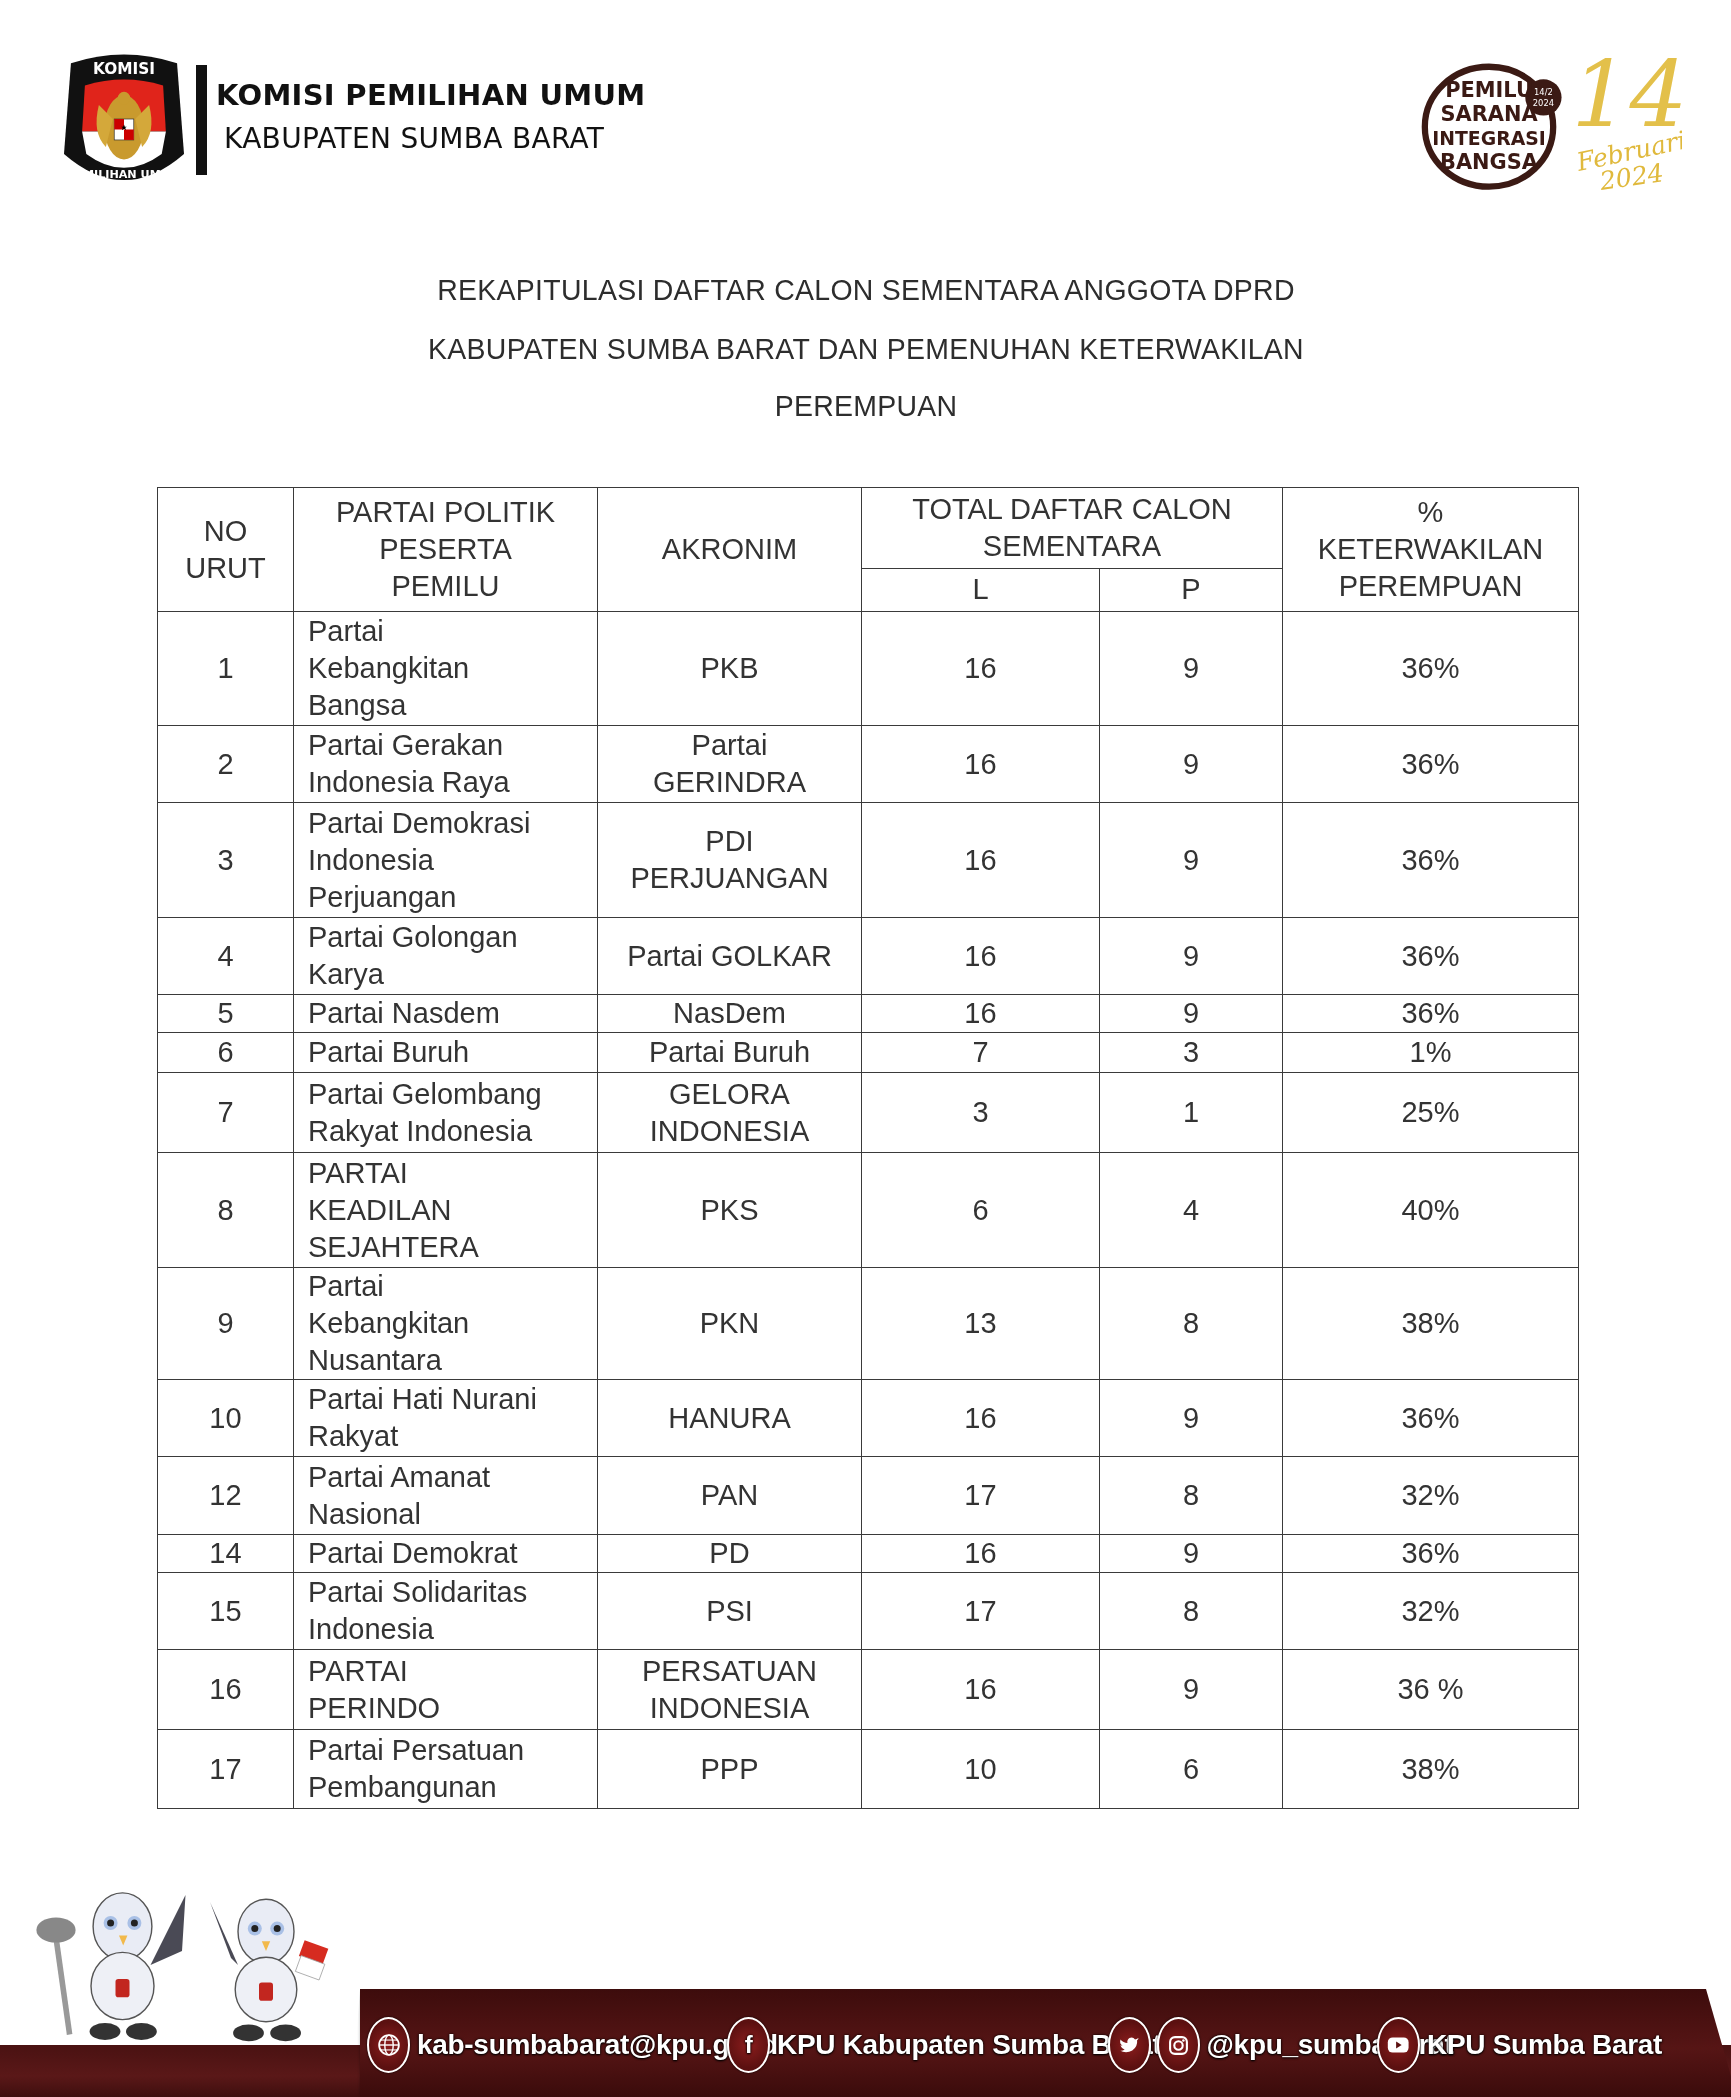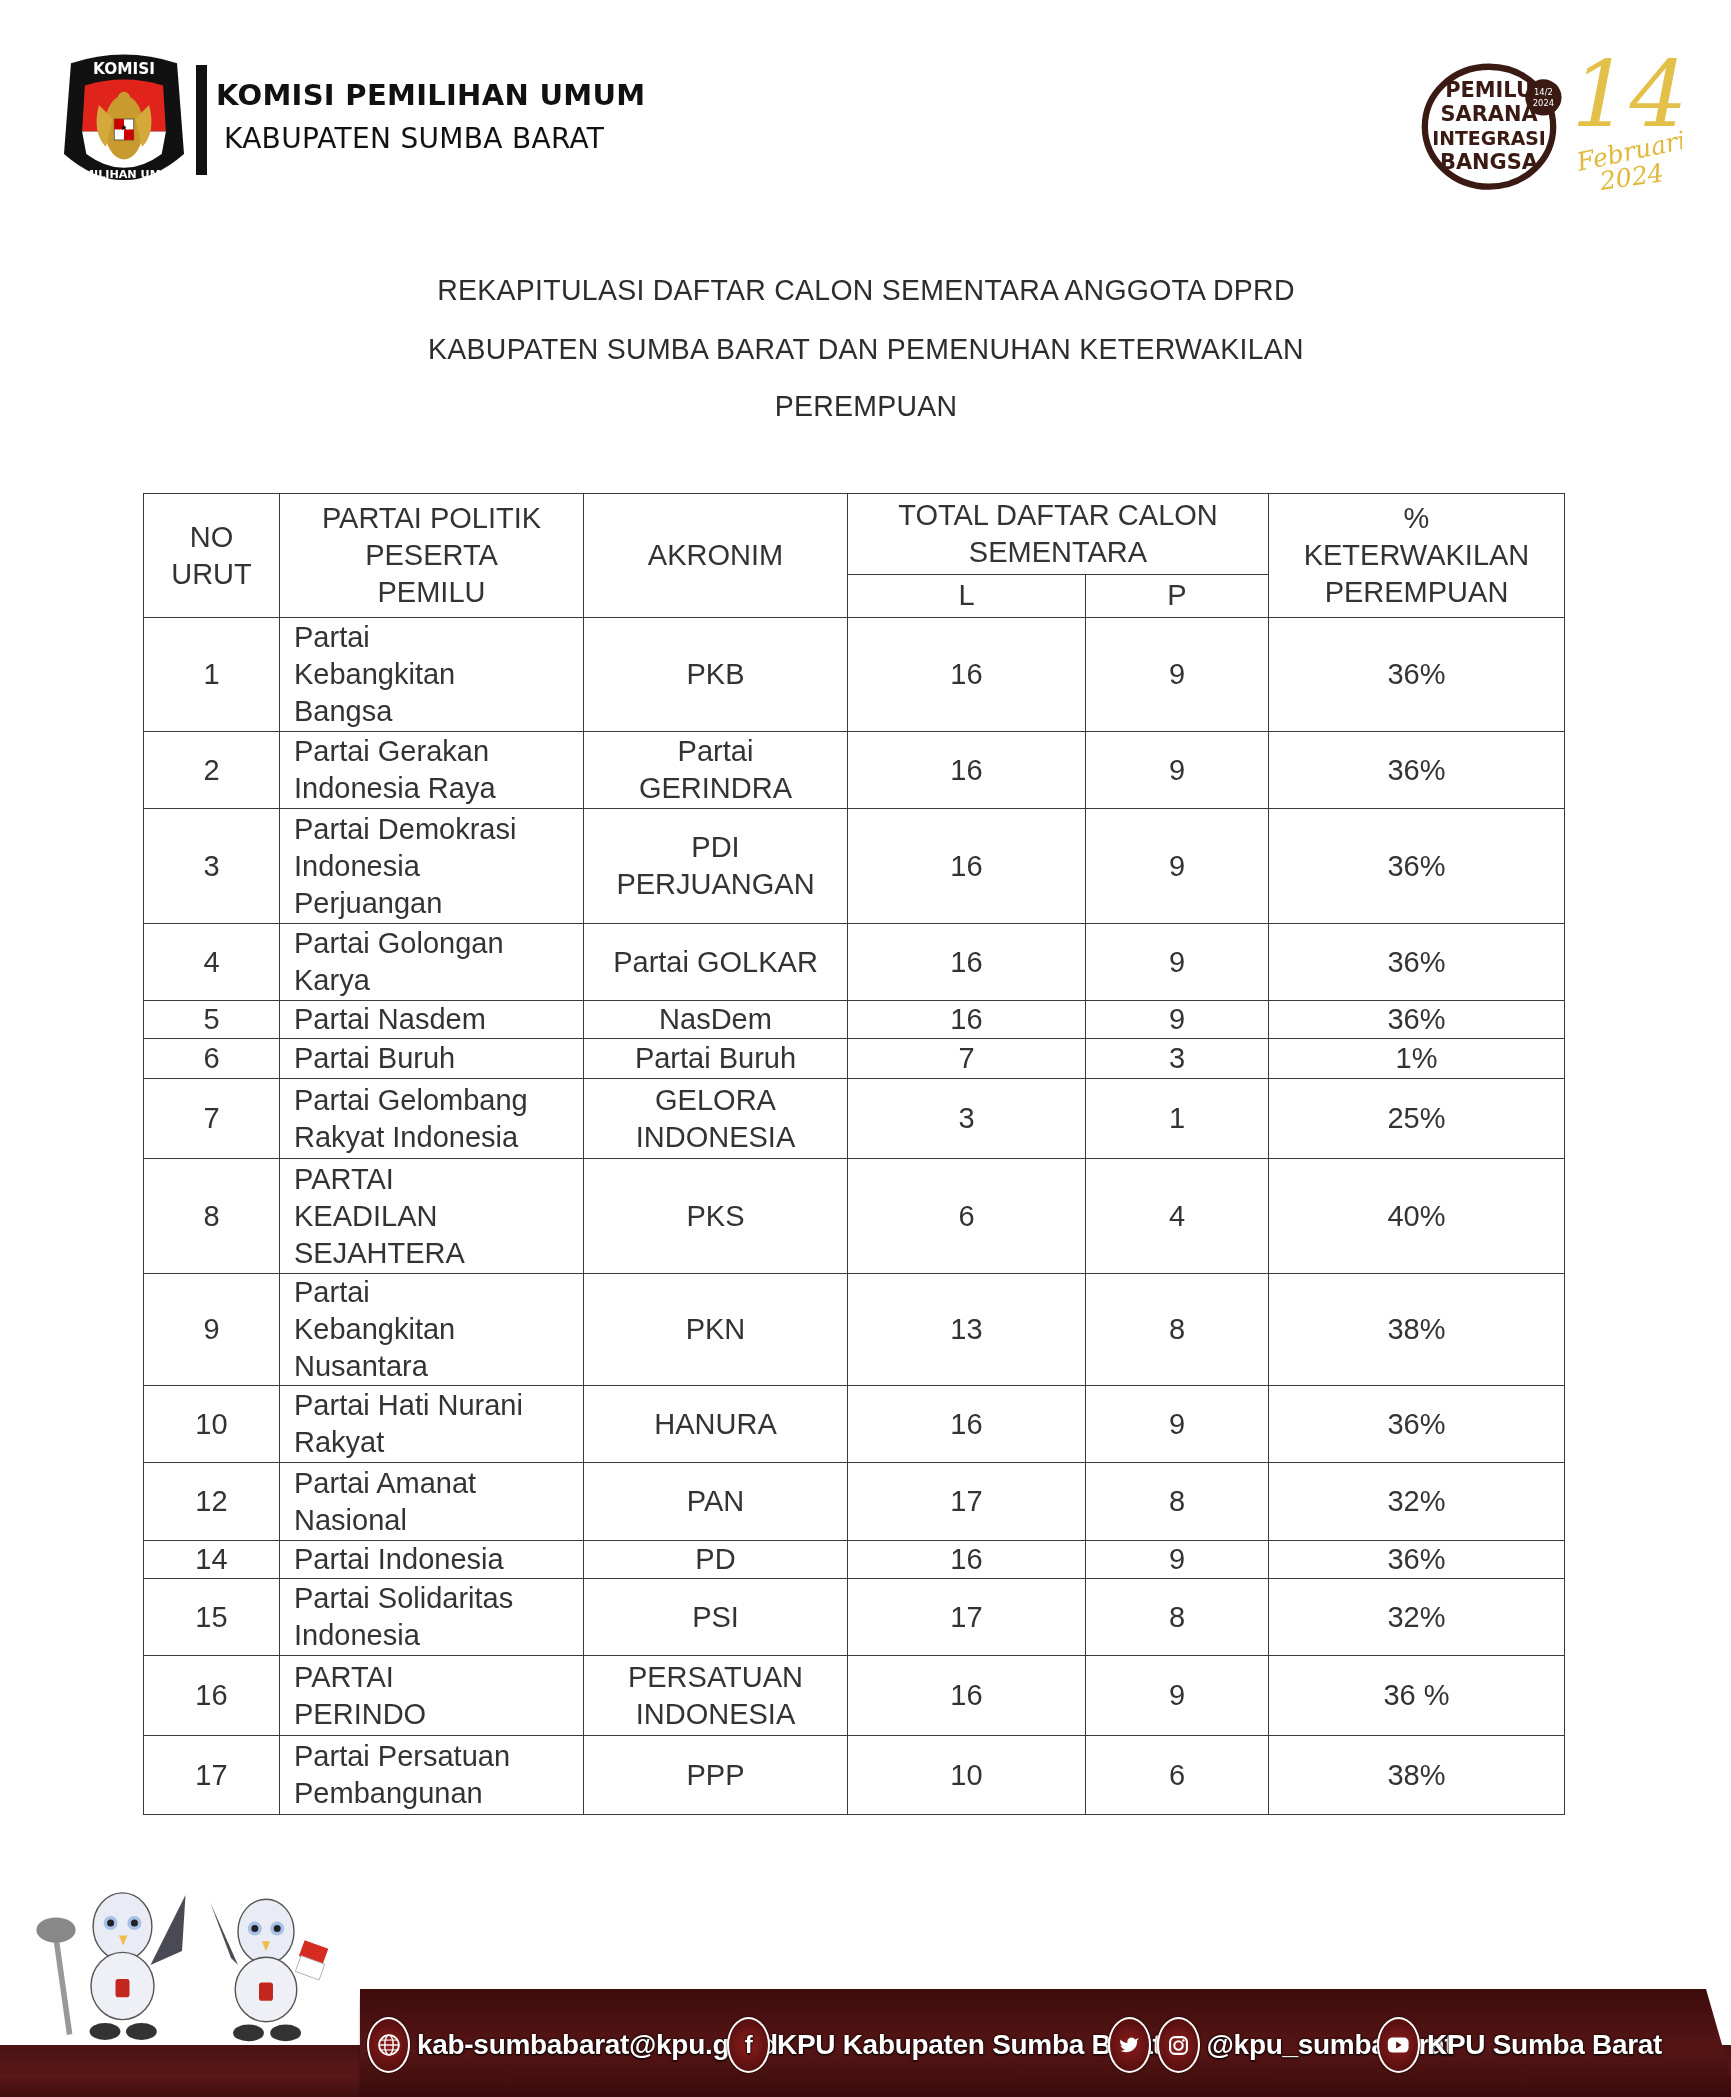--- a/index.html
+++ b/index.html
@@ -14,21 +14,21 @@
   .tagline-badge { position: absolute; left: 1419px; top: 50px; width: 147px; height: 143px; }
   .date-mark { position: absolute; left: 1577px; top: 42px; width: 105px; height: 154px; }
 
   
   .doc-title { position: absolute; left: 0; width: 1732px; text-align: center; font-family: "Liberation Sans", sans-serif; font-size: 29px; color: #2d2d2d; letter-spacing: 0.3px; transform: scaleX(0.98); }
   .t1 { top: 274px; }
   .t2 { top: 333px; }
   .t3 { top: 390px; }
 
   
-  .recap-table { position: absolute; left: 143px; top: 487px; width: 1421px; border-collapse: collapse; table-layout: fixed; margin-top: 6px; }
+  .recap-table { position: absolute; left: 157px; top: 487px; width: 1421px; border-collapse: collapse; table-layout: fixed; }
   .recap-table td, .recap-table th { border: 1.7px solid #3a3a3a; color: #333; font-family: "Liberation Sans", sans-serif; font-weight: normal; font-size: 29px; line-height: 37px; padding: 0 12.6px; vertical-align: middle; }
   .recap-table th { text-align: center; padding: 2.8px 2.8px; }
   .recap-table td.c { text-align: center; }
   .recap-table td.l { text-align: left; padding-left: 14px; }
   .col-no { width: 136px; }
   .col-party { width: 304px; }
   .col-acr { width: 264px; }
   .col-l { width: 238px; }
   .col-p { width: 183px; }
   .col-pct { width: 296px; }
@@ -267,21 +267,21 @@
         <td class="c">
           <div>PAN</div>
         </td>
         <td class="c">17</td>
         <td class="c">8</td>
         <td class="c">32%</td>
       </tr>
       <tr style="height: 37px;">
         <td class="c">14</td>
         <td class="l">
-          <div>Partai Indonesia</div>
+          <div>Partai Demokrat</div>
         </td>
         <td class="c">
           <div>PD</div>
         </td>
         <td class="c">16</td>
         <td class="c">9</td>
         <td class="c">36%</td>
       </tr>
       <tr style="height: 77px;">
         <td class="c">15</td>

